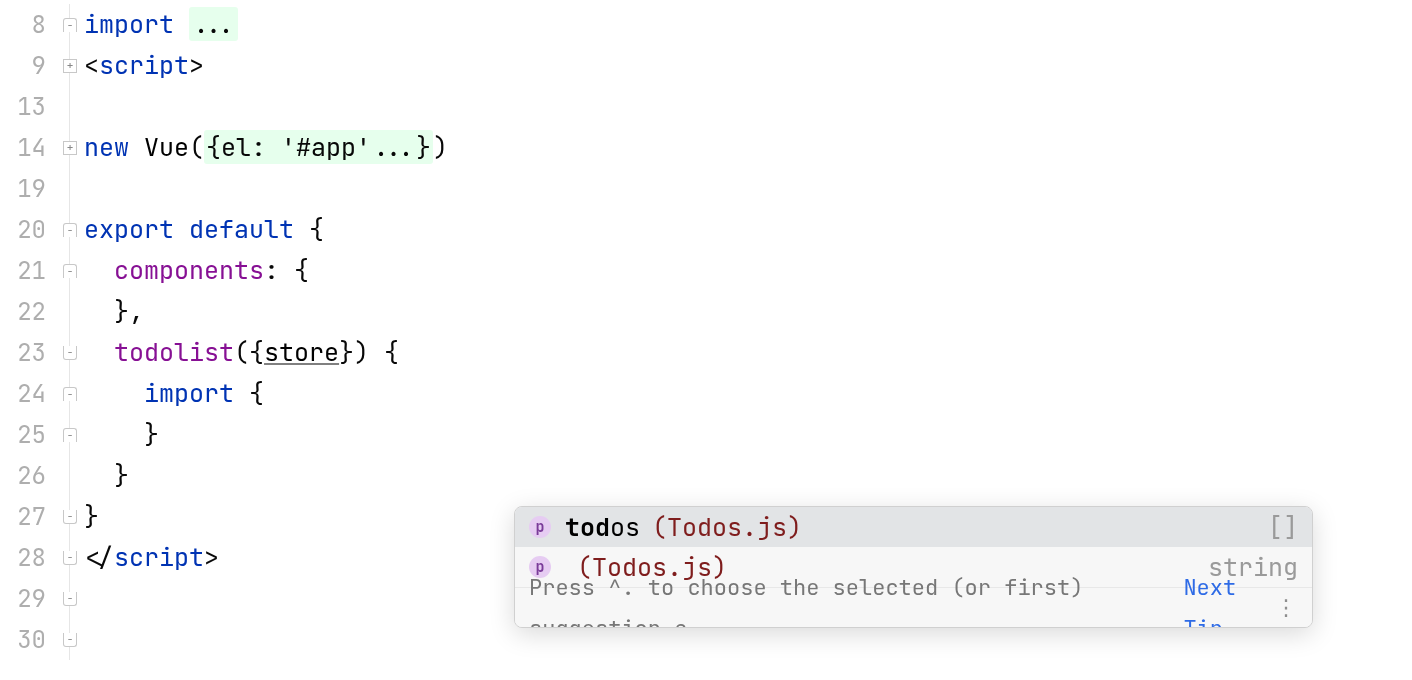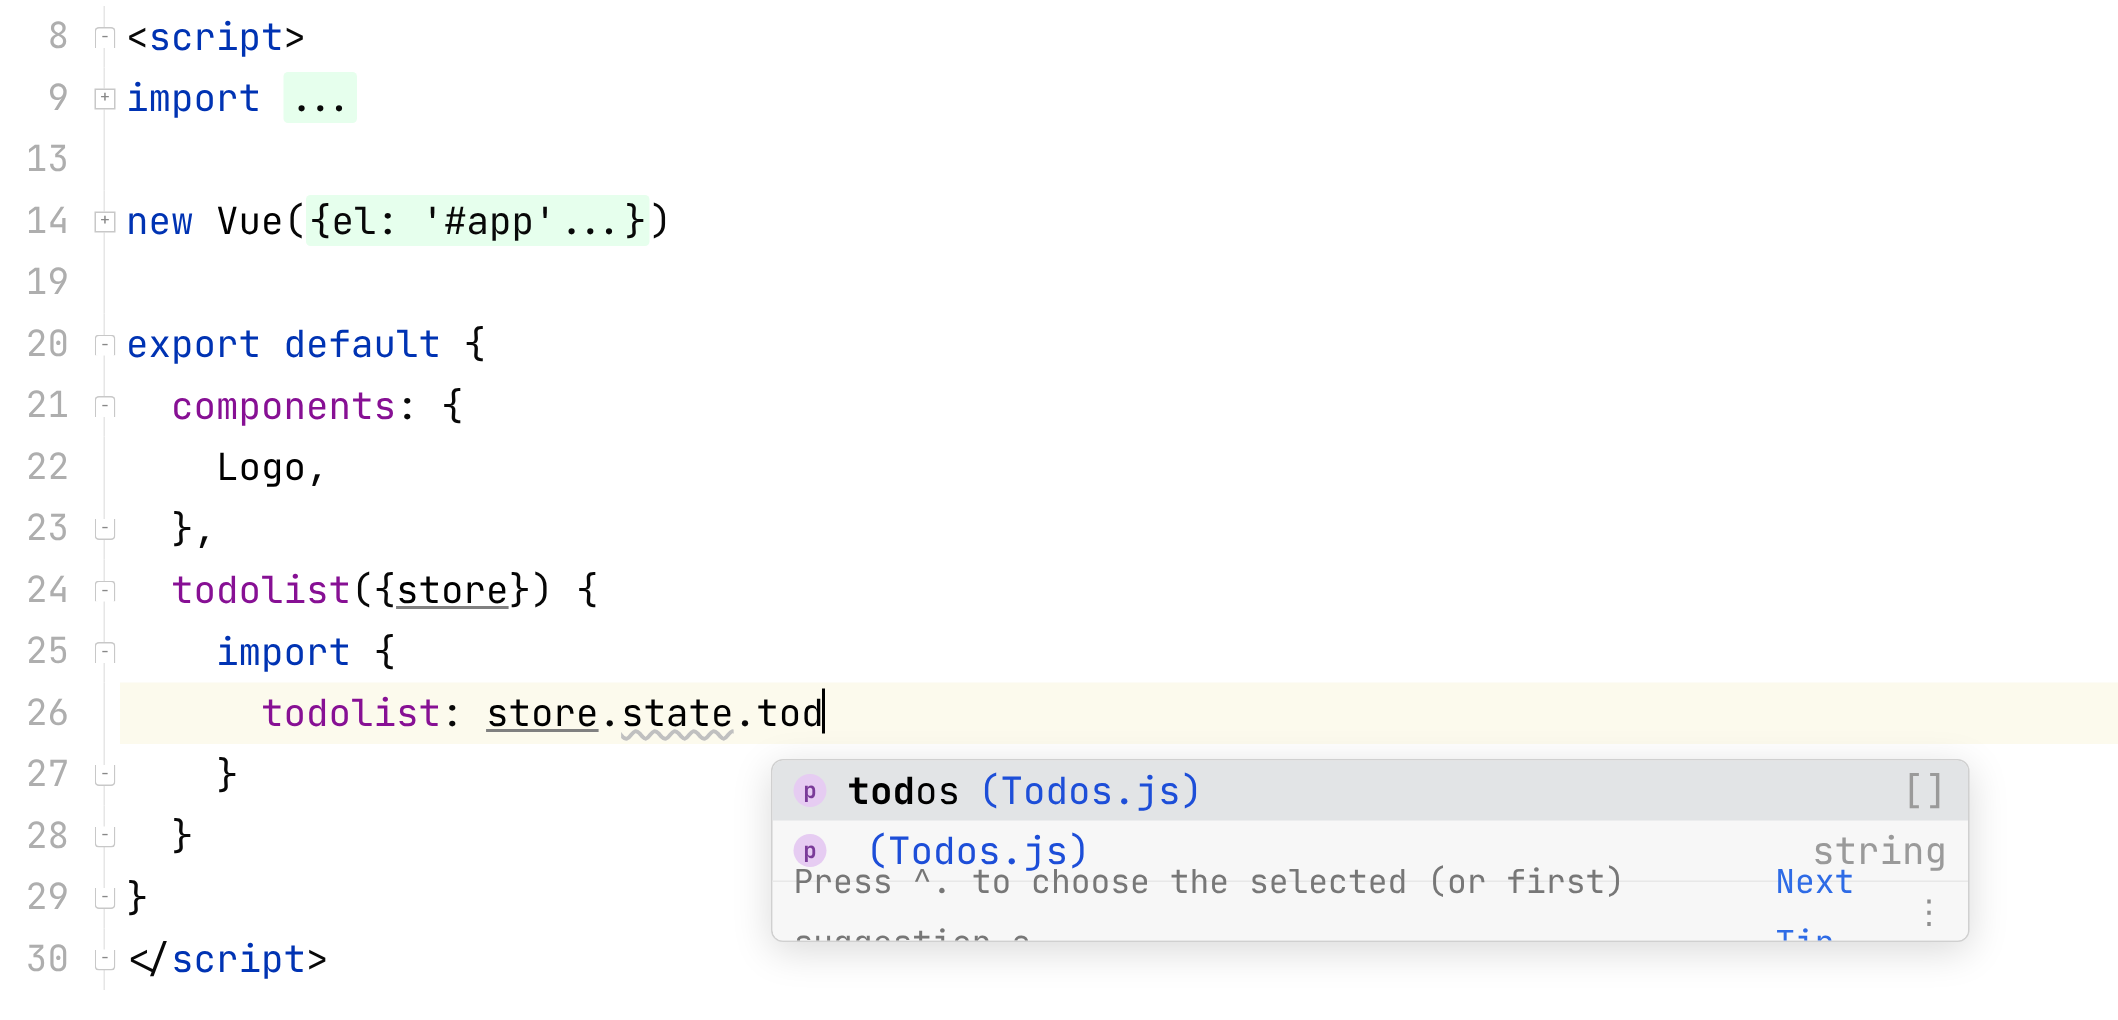--- a/index.html
+++ b/index.html
@@ -26,21 +26,21 @@
   .t-global { color:#000; }
   .folded { background:#E6FFED; border-radius:3px; padding:0 2px; }
 
   .popup { position:absolute; left:514px; top:506px; width:799px; background:#F7F7F7; border:1px solid #D0D0D0; border-radius:8px; box-shadow:0 6px 26px rgba(0,0,0,.15); overflow:hidden; }
   .popup .row { height:40px; display:flex; align-items:center; padding:0 14px; font-size:25px; }
   .popup .row.selected { background:#E2E4E6; }
   .badge { width:22px; height:22px; border-radius:11px; display:flex; align-items:center; justify-content:center; font-size:15px; font-weight:600; margin-right:14px; }
   .badge.p { background:#E6CCF2; color:#7A3B99; }
   .sg-name { color:#000; }
   .sg-name .bold { font-weight:700; }
-  .sg-loc { color:#1d4ed8; margin-left:12px; }
+  .sg-loc { color:#7f1d1d; margin-left:12px; }
   .sg-type { margin-left:auto; color:#9A9A9A; }
   .popup .hint { height:40px; display:flex; align-items:center; padding:0 14px; font-size:22px; color:#777; border-top:1px solid #E8E8E8; background:#F7F7F7; }
   .hint .link { color:#2E6BE6; margin-left:2px; cursor:pointer; }
   .hint .more { margin-left:auto; color:#8E8E8E; font-size:22px; letter-spacing:1px; }
 </style>
 </head>
 <body>
 
 <div class="editor">
   <div class="gutter">
@@ -120,43 +120,41 @@
         <div class="fold-icon" style="border-radius:0 0 3px 3px;border-top:none">−</div>
       </div>
     <div class="fcell">
         <div class="fold-line"></div>
         <div class="fold-icon" style="border-radius:0 0 3px 3px;border-top:none">−</div>
       </div>
   </div>
 
   <div class="code">
 
+    <div class="cline"><span class="t-keyword">import</span><span> </span><span class="folded">...</span></div>
+
     <div class="cline"><span class="t-angle">&lt;</span><span class="t-tag">script</span><span class="t-angle">&gt;</span></div>
-
-    <div class="cline"><span class="t-keyword">import</span><span> </span><span class="folded">...</span></div>
 
     <div class="cline"></div>
 
     <div class="cline"><span class="t-keyword">new</span><span> </span><span class="t-global">Vue</span><span class="t-punc">(</span><span class="folded">{el: '#app'...}</span><span class="t-punc">)</span></div>
 
     <div class="cline"></div>
 
     <div class="cline"><span class="t-keyword">export </span><span class="t-keyword">default </span><span class="t-punc">{</span></div>
 
     <div class="cline"><span>  </span><span class="t-prop">components</span><span class="t-punc">: {</span></div>
 
-    <div class="cline"><span>    </span><span class="t-ident">Logo</span><span class="t-punc">,</span></div>
 
     <div class="cline"><span>  </span><span class="t-punc">},</span></div>
 
     <div class="cline"><span>  </span><span class="t-prop">todolist</span><span class="t-punc">({</span><span class="t-param">store</span><span class="t-punc">})</span><span class="t-punc"> {</span></div>
 
     <div class="cline"><span>    </span><span class="t-keyword">import</span><span class="t-punc"> {</span></div>
 
-    <div class="cline"><div class="hl"></div><span>      </span><span class="t-prop">todolist</span><span class="t-punc">: </span><span class="t-param">store</span><span class="t-punc">.</span><span class="t-ident t-wavy">state</span><span class="t-punc">.</span><span class="t-ident">tod</span><span class="caret"></span></div>
 
     <div class="cline"><span>    </span><span class="t-punc">}</span></div>
 
     <div class="cline"><span>  </span><span class="t-punc">}</span></div>
 
     <div class="cline"><span class="t-punc">}</span></div>
 
     <div class="cline"><span class="t-angle">&lt;/</span><span class="t-tag">script</span><span class="t-angle">&gt;</span></div>
 
   </div>

